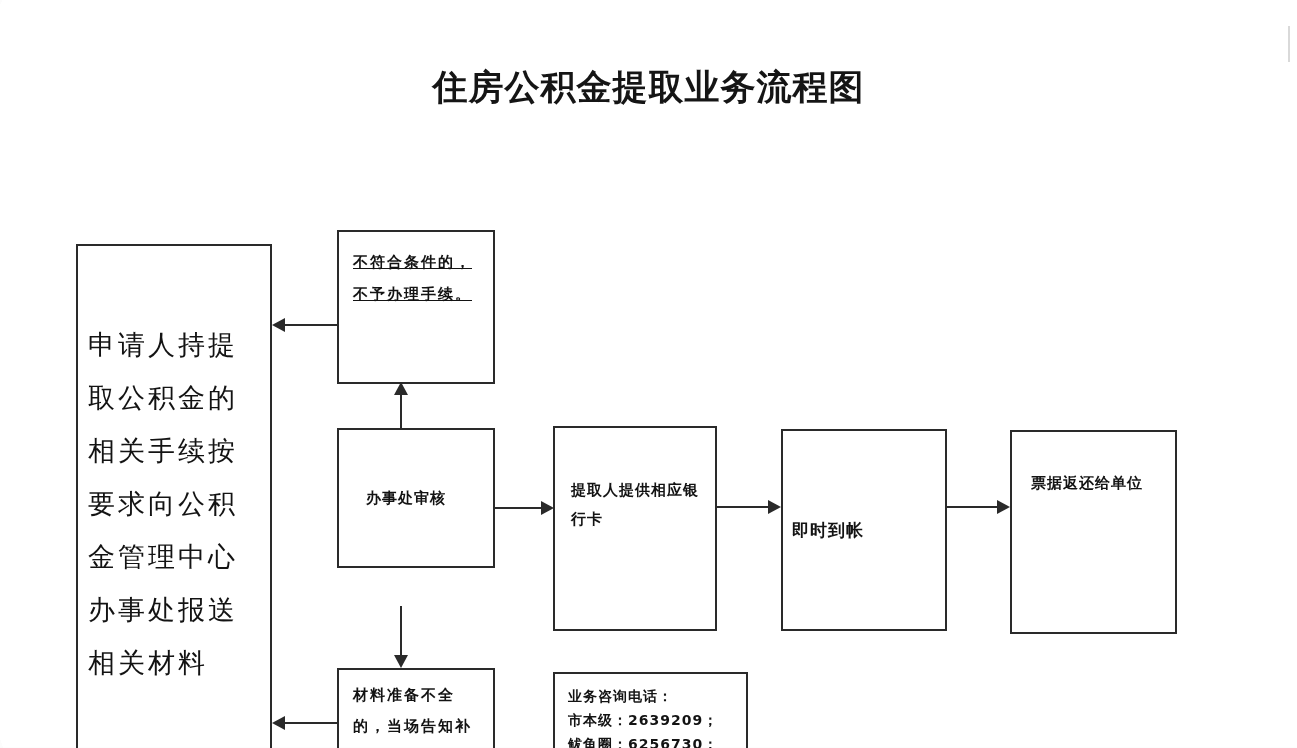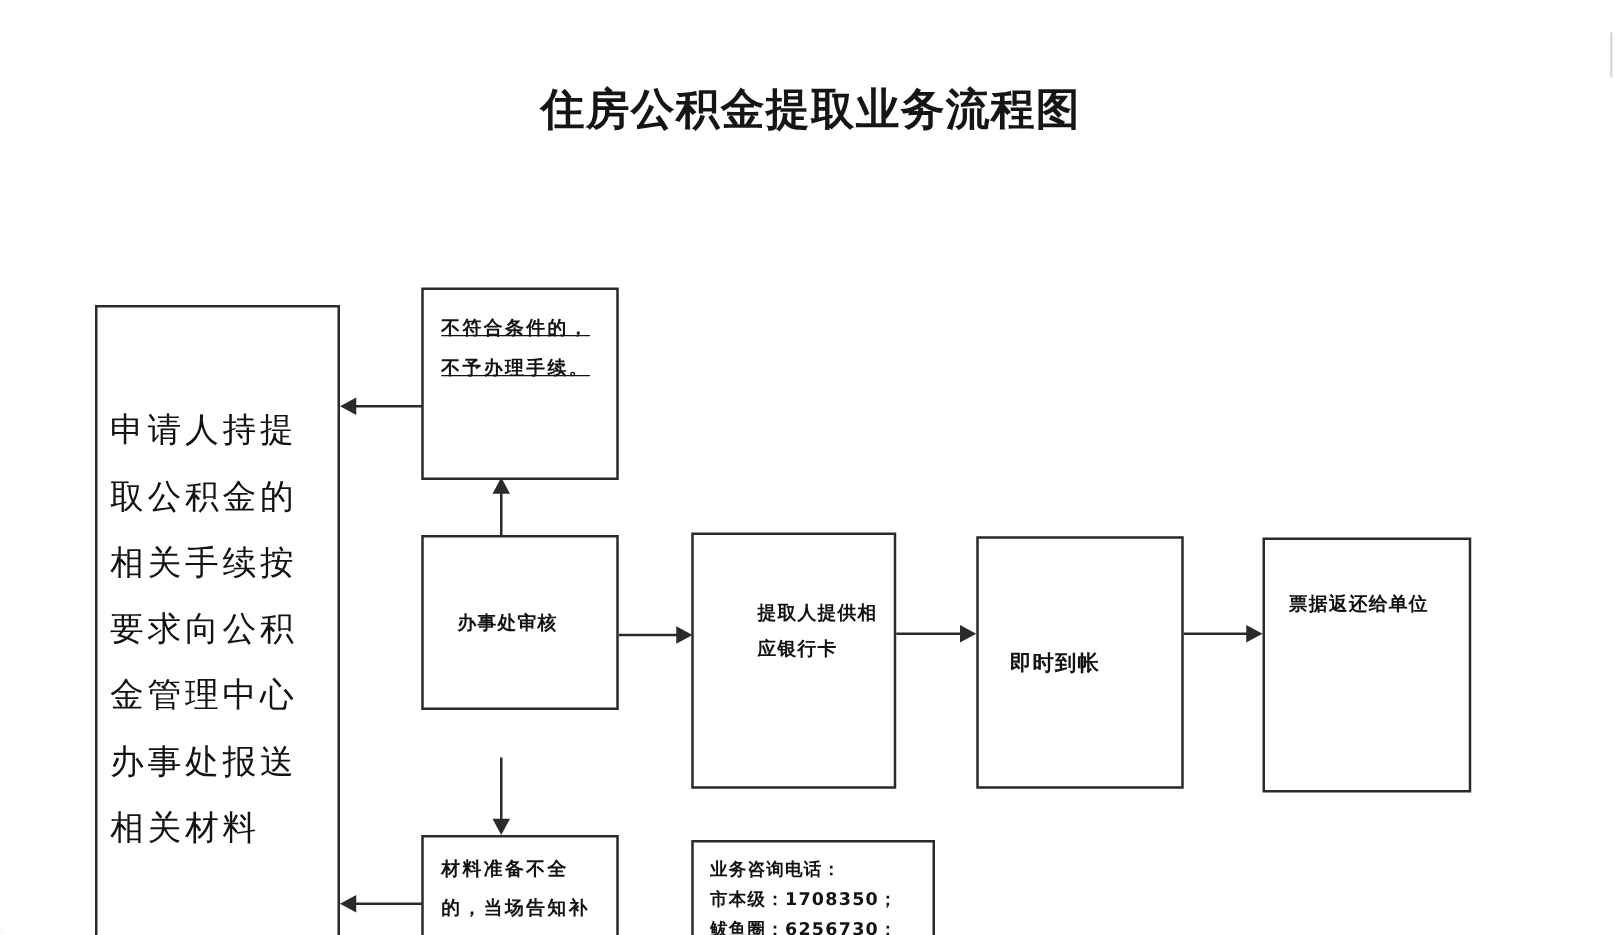--- a/index.html
+++ b/index.html
@@ -110,28 +110,27 @@
     padding: 48px 0 0 16px;
   }
   #box-bankcard .txt {
     font-size: 15px;
     line-height: 29px;
     letter-spacing: 1px;
     width: 132px;
     text-align: left;
     word-break: break-all;
     font-weight: 600;
-    margin-left: 35px;
   }
 
   #box-instant {
     left: 781px; top: 429px; width: 166px; height: 202px;
     align-items: center;
     justify-content: flex-start;
-    padding-left: 25px;
+    padding-left: 9px;
   }
   #box-instant .txt {
     font-size: 17px;
     letter-spacing: 1px;
     font-weight: 600;
   }
 
   #box-receipt {
     left: 1010px; top: 430px; width: 167px; height: 204px;
     align-items: flex-start;
@@ -241,21 +240,21 @@
   <div class="box" id="box-receipt">
     <div class="txt">票据返还给单位</div>
   </div>
 
   <div class="box" id="box-incomplete">
     <div class="txt">材料准备不全的，当场告知补充材料</div>
   </div>
 
   <div class="box" id="box-contact">
     <div class="line">业务咨询电话：</div>
-    <div class="line"><span>市本级：</span><span>1708350；</span></div>
+    <div class="line"><span>市本级：</span><span>2639209；</span></div>
     <div class="line"><span>鲅鱼圈：</span><span>6256730；</span></div>
   </div>
 
   <div class="conn h-line" style="left:278px; top:324px; width:60px;"></div>
   <div class="arrow arrow-left" style="left:272px; top:318px;"></div>
 
   <div class="conn v-line" style="left:400px; top:391px; width:2px; height:37px;"></div>
   <div class="arrow arrow-up" style="left:394px; top:382px;"></div>
 
   <div class="conn v-line" style="left:400px; top:606px; width:2px; height:51px;"></div>

